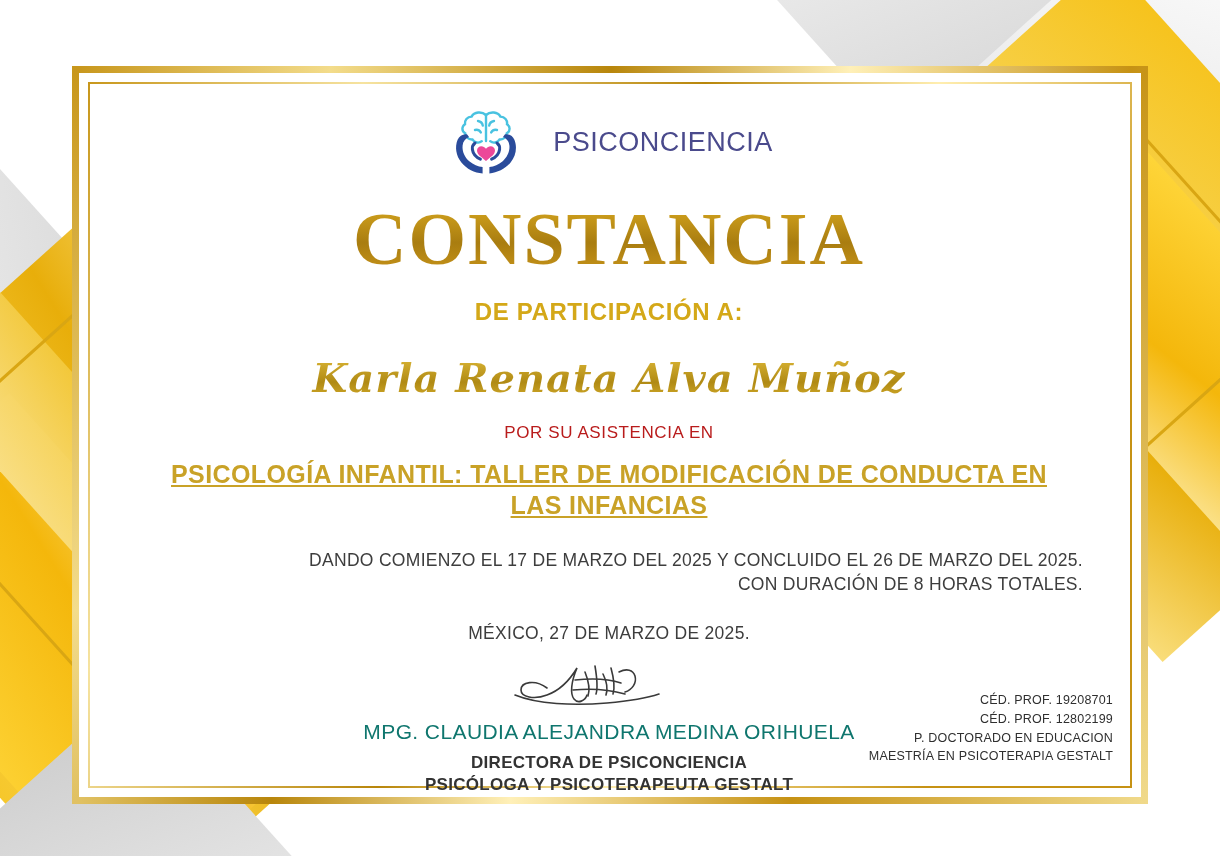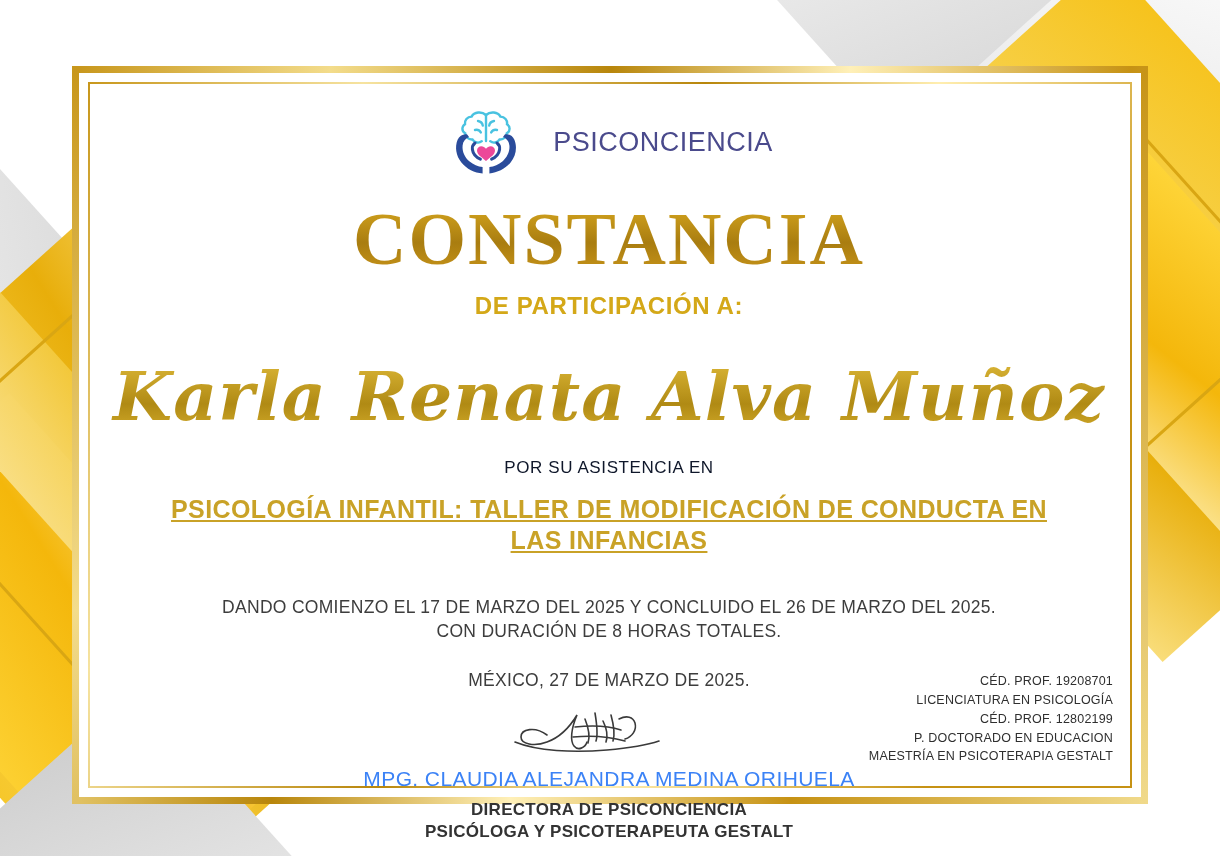--- a/index.html
+++ b/index.html
@@ -192,40 +192,40 @@
     background-clip: text;
     -webkit-text-fill-color: transparent;
     margin-top: 14px;
     line-height: 1;
   }
   .subtitle {
     font-size: 24px;
     font-weight: bold;
     letter-spacing: .6px;
     color: #d4a818;
-    margin-top: 16px;
+    margin-top: 22px;
   }
 
   .recipient {
     font-family: "DejaVu Serif", serif;
     font-style: italic;
-    font-size: 68px;
+    font-size: 40px;
     font-weight: bold;
     color: #c9a227;
     background: linear-gradient(180deg, #e0bb3a 0%, #b08a14 60%, #d6ae2c 100%);
     -webkit-background-clip: text;
     background-clip: text;
     -webkit-text-fill-color: transparent;
-    margin-top: 36px;
+    margin-top: 28px;
     letter-spacing: 1px;
   }
 
   .for-line {
     font-size: 17px;
-    color: #0f172a;
+    color: #b91c1c;
     letter-spacing: .6px;
     margin-top: 22px;
     text-align: center;
   }
 
   .course {
     font-size: 25px;
     font-weight: bold;
     color: #c9a227;
     letter-spacing: .4px;
@@ -233,22 +233,23 @@
     margin-top: 16px;
     padding: 0 70px;
     text-decoration: underline;
   }
 
   .dates {
     font-size: 17.5px;
     color: #3d3d3d;
     letter-spacing: .3px;
     line-height: 1.4;
-    margin-top: 38px;
+    margin-top: 26px;
     padding: 0 40px;
+    text-align: right;
   }
 
   .place-date {
     font-size: 17.5px;
     color: #3d3d3d;
     letter-spacing: .3px;
     margin-top: 26px;
   }
 
   .signature-block {
@@ -258,21 +259,21 @@
   }
   .signature-svg {
     position: absolute;
     left: 50%;
     top: 0;
     transform: translateX(-50%);
   }
 
   .sign-name {
     font-size: 21px;
-    color: #3b82f6;
+    color: #0f766e;
     letter-spacing: .4px;
     margin-top: 2px;
   }
   .sign-role {
     font-size: 17px;
     font-weight: bold;
     color: #333333;
     letter-spacing: .3px;
     line-height: 1.35;
     margin-top: 8px;
@@ -370,20 +371,19 @@
     </div>
 
     <div class="sign-name">MPG. CLAUDIA ALEJANDRA MEDINA ORIHUELA</div>
     <div class="sign-role">
       <div>DIRECTORA DE PSICONCIENCIA</div>
       <div>PSICÓLOGA Y PSICOTERAPEUTA GESTALT</div>
     </div>
 
     <div class="credentials">
       <div>CÉD. PROF. 19208701</div>
-      <div>LICENCIATURA EN PSICOLOGÍA</div>
       <div>CÉD. PROF. 12802199</div>
       <div>P. DOCTORADO EN EDUCACION</div>
       <div>MAESTRÍA EN PSICOTERAPIA GESTALT</div>
     </div>
 
   </div>
 </div>
 
 </body></html>

